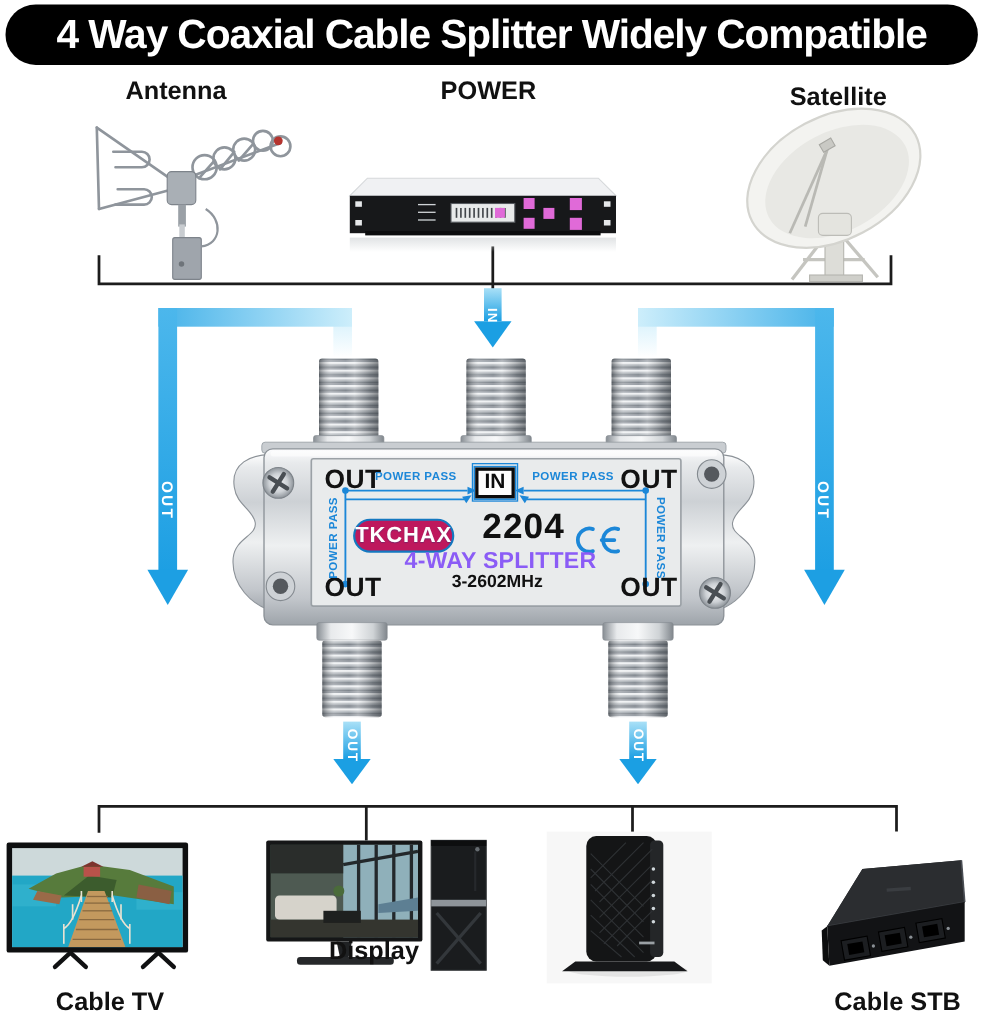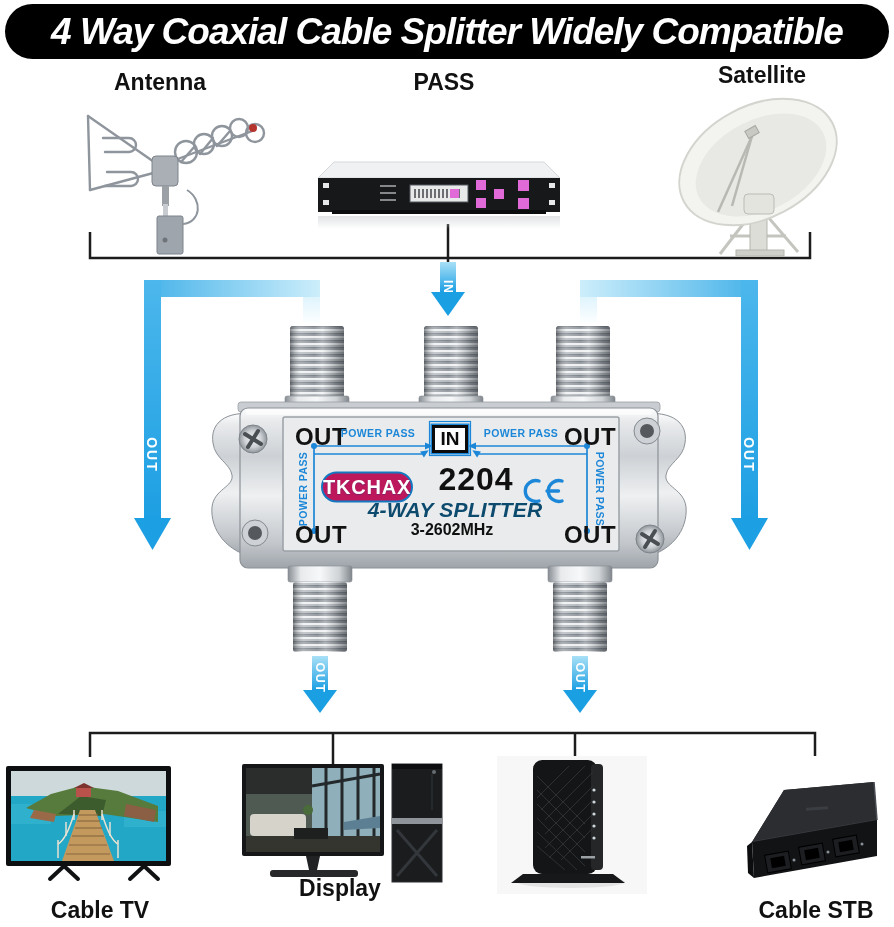--- a/index.html
+++ b/index.html
@@ -6,40 +6,40 @@
   #page{position:relative;width:894px;height:927px;background:#ffffff;overflow:hidden;
         font-family:"Liberation Sans",sans-serif;}
   #gfx{position:absolute;left:0;top:0;z-index:1;}
   .txt{position:absolute;z-index:2;white-space:nowrap;}
   .center{transform:translate(-50%,-50%);}
   .hcenter{transform:translate(-50%,0);}
 
   
   .banner{left:5px;top:4px;width:884px;height:55px;background:#000;border-radius:28px;
           display:flex;align-items:center;justify-content:center;color:#fff;
-          font-size:37px;font-weight:bold;letter-spacing:-1px;z-index:2;position:absolute;font-style:italic;}
+          font-size:37px;font-weight:bold;letter-spacing:-1px;z-index:2;position:absolute;}
 
   
   .devlbl{font-size:23px;font-weight:bold;color:#111;}
 
   
   .out{font-size:24px;font-weight:900;color:#121212;letter-spacing:.5px;}
   .pp{font-size:10.5px;font-weight:bold;color:#1c87d8;letter-spacing:.4px;}
   .pp.vl{transform:translate(-50%,-50%) rotate(-90deg);}
   .pp.vr{transform:translate(-50%,-50%) rotate(90deg);}
   .inbox{left:432px;top:425px;width:36px;height:28px;background:#fdfdfd;
          border:3px solid #0b0b0b;box-shadow:0 0 0 1.5px #1c87d8;box-sizing:border-box;
          display:flex;align-items:center;justify-content:center;
          font-size:19px;font-weight:900;color:#0b0b0b;position:absolute;z-index:2;}
   .brandpill{width:92px;height:31px;background:#be185d;border:2px solid #1478c0;border-radius:17px;
              box-sizing:border-box;display:flex;align-items:center;justify-content:center;
              color:#fff;font-size:20px;font-weight:900;letter-spacing:.8px;
              text-shadow:0 1px 1px rgba(0,60,120,.35);}
   .model{font-size:32px;font-weight:900;color:#101010;letter-spacing:1px;}
-  .ptype{font-size:21px;font-weight:800;color:#0c4a6e;letter-spacing:.2px;font-style:italic;}
+  .ptype{font-size:21px;font-weight:800;color:#8b5cf6;letter-spacing:.2px;}
   .freq{font-size:16px;font-weight:800;color:#101010;}
 
   svg text{font-family:"Liberation Sans",sans-serif;font-weight:bold;fill:#fff;}
 </style>
 </head>
 <body>
 
 <div id="page">
 
   <svg id="gfx" width="894" height="927" viewBox="0 0 894 927">
@@ -438,22 +438,22 @@
     <g stroke="#1c87d8" stroke-width="3.4" fill="none" stroke-linecap="round" transform="translate(521,478)">
       <path d="M18,3 A10.5,10.5 0 1 0 18,23"></path>
       <path d="M41,3 A10.5,10.5 0 1 0 41,23"></path>
       <path d="M26,13 H37.5"></path>
     </g>
   </svg>
 
   <div class="banner">4 Way Coaxial Cable Splitter Widely Compatible</div>
 
   <div class="txt devlbl hcenter" style="left:160px;top:69px;text-align:center;">Antenna</div>
-  <div class="txt devlbl hcenter" style="left:444px;top:69px;">PASS</div>
-  <div class="txt devlbl hcenter" style="left:762px;top:62px;">Satellite</div>
+  <div class="txt devlbl hcenter" style="left:444px;top:69px;">POWER</div>
+  <div class="txt devlbl hcenter" style="left:762px;top:74px;">Satellite</div>
 
   <div class="txt out center" style="left:321px;top:437px;">OUT</div>
   <div class="txt out center" style="left:590px;top:437px;">OUT</div>
   <div class="txt out center" style="left:321px;top:535px;">OUT</div>
   <div class="txt out center" style="left:590px;top:535px;">OUT</div>
 
   <div class="txt pp center" style="left:378px;top:433px;">POWER PASS</div>
   <div class="txt pp center" style="left:521px;top:433px;">POWER PASS</div>
   <div class="txt pp vl" style="left:303px;top:489px;">POWER PASS</div>
   <div class="txt pp vr" style="left:600px;top:489px;">POWER PASS</div>
@@ -461,15 +461,15 @@
   <div class="inbox">IN</div>
 
   <div class="txt center" style="left:367px;top:487px;z-index:2;">
     <div class="brandpill">TKCHAX</div>
   </div>
   <div class="txt model center" style="left:476px;top:479px;text-align:center;">2204</div>
   <div class="txt ptype center" style="left:455px;top:510px;">4-WAY SPLITTER</div>
   <div class="txt freq center" style="left:452px;top:530px;">3-2602MHz</div>
 
   <div class="txt devlbl hcenter" style="left:100px;top:897px;text-align:right;">Cable TV</div>
-  <div class="txt devlbl hcenter" style="left:340px;top:875px;">Display</div>
+  <div class="txt devlbl hcenter" style="left:340px;top:851px;">Display</div>
   <div class="txt devlbl hcenter" style="left:816px;top:897px;text-align:center;">Cable STB</div>
 </div>
 
 </body></html>

